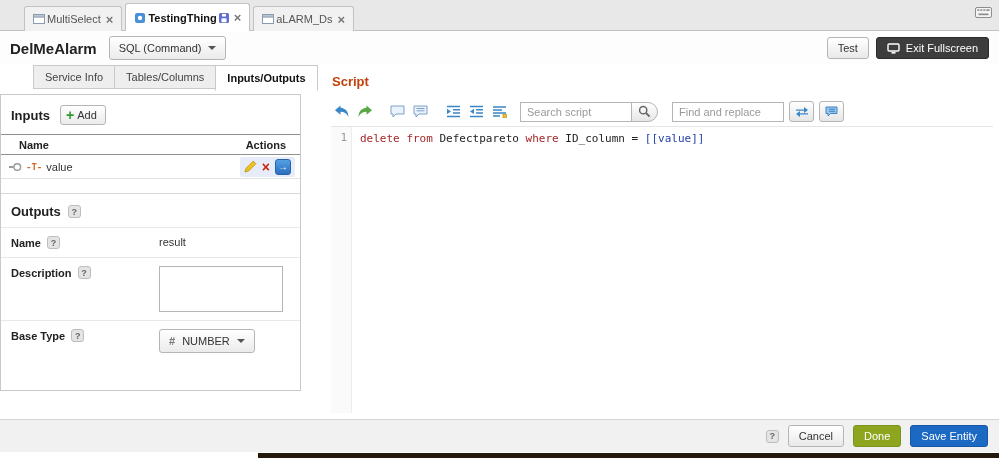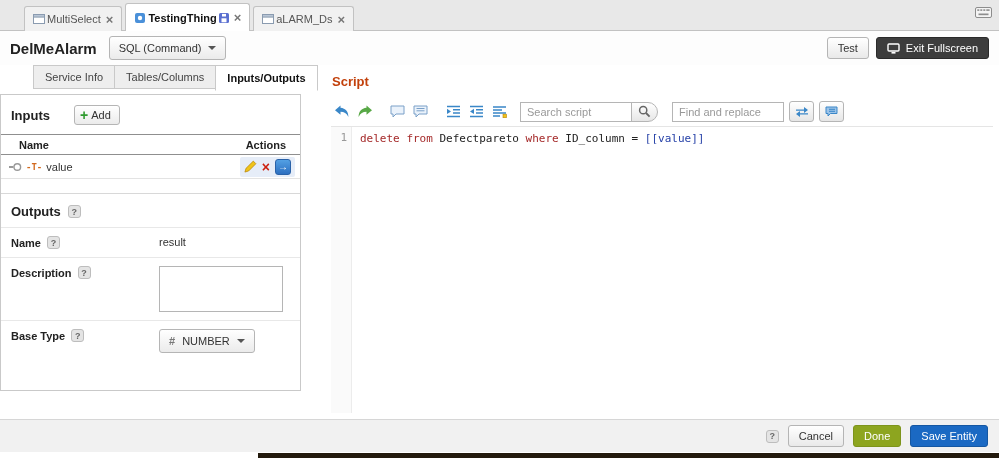--- a/index.html
+++ b/index.html
@@ -36,21 +36,21 @@
   
   .subtabs { position: absolute; left: 0; top: 65px; height: 29px; display: flex; align-items: flex-start; z-index: 3; margin-left: 33px; }
   .stab { display: flex; align-items: center; height: 24px; padding: 0 11px; background: #eee;
           border: 1px solid #c9c9c9; margin-right: -1px; font-size: 11px; color: #444; cursor: pointer; }
   .stab.active { background: #fff; font-weight: bold; color: #111; height: 26px; border-bottom: 1px solid #fff;
                  margin-bottom: -1px; position: relative; }
 
   
   .left-panel { position: absolute; left: 0; top: 94px; width: 301px; height: 297px; background: #fff;
                 border: 1px solid #c9c9c9; }
-  .inputs-head { display: flex; align-items: center; gap: 24px; padding: 10px 10px 9px; }
+  .inputs-head { display: flex; align-items: center; gap: 10px; padding: 10px 10px 9px; }
   .sec-title { font-size: 13px; font-weight: bold; color: #222; }
   .add-btn { display: inline-flex; align-items: center; gap: 3px; height: 20px; padding: 0 8px 0 5px;
              border: 1px solid #b5b5b5; border-radius: 3px; background: linear-gradient(#fff,#ebebeb);
              font-size: 11px; font-family: inherit; color: #333; cursor: pointer; }
   .plus { color: var(--add-green,#2e9a2e); font-weight: bold; font-size: 14px; line-height: 1; }
   .ptable-head { display: flex; justify-content: space-between; align-items: center; height: 21px;
                  padding: 0 14px 0 18px; border-top: 1px solid #8f8f8f; border-bottom: 1px solid #8f8f8f;
                  font-size: 11px; font-weight: bold; color: #222; }
   .prow { display: flex; align-items: center; height: 24px; padding: 0 5px 0 8px;
           border-bottom: 1px solid #e3e3e3; font-size: 11px; cursor: pointer; }

